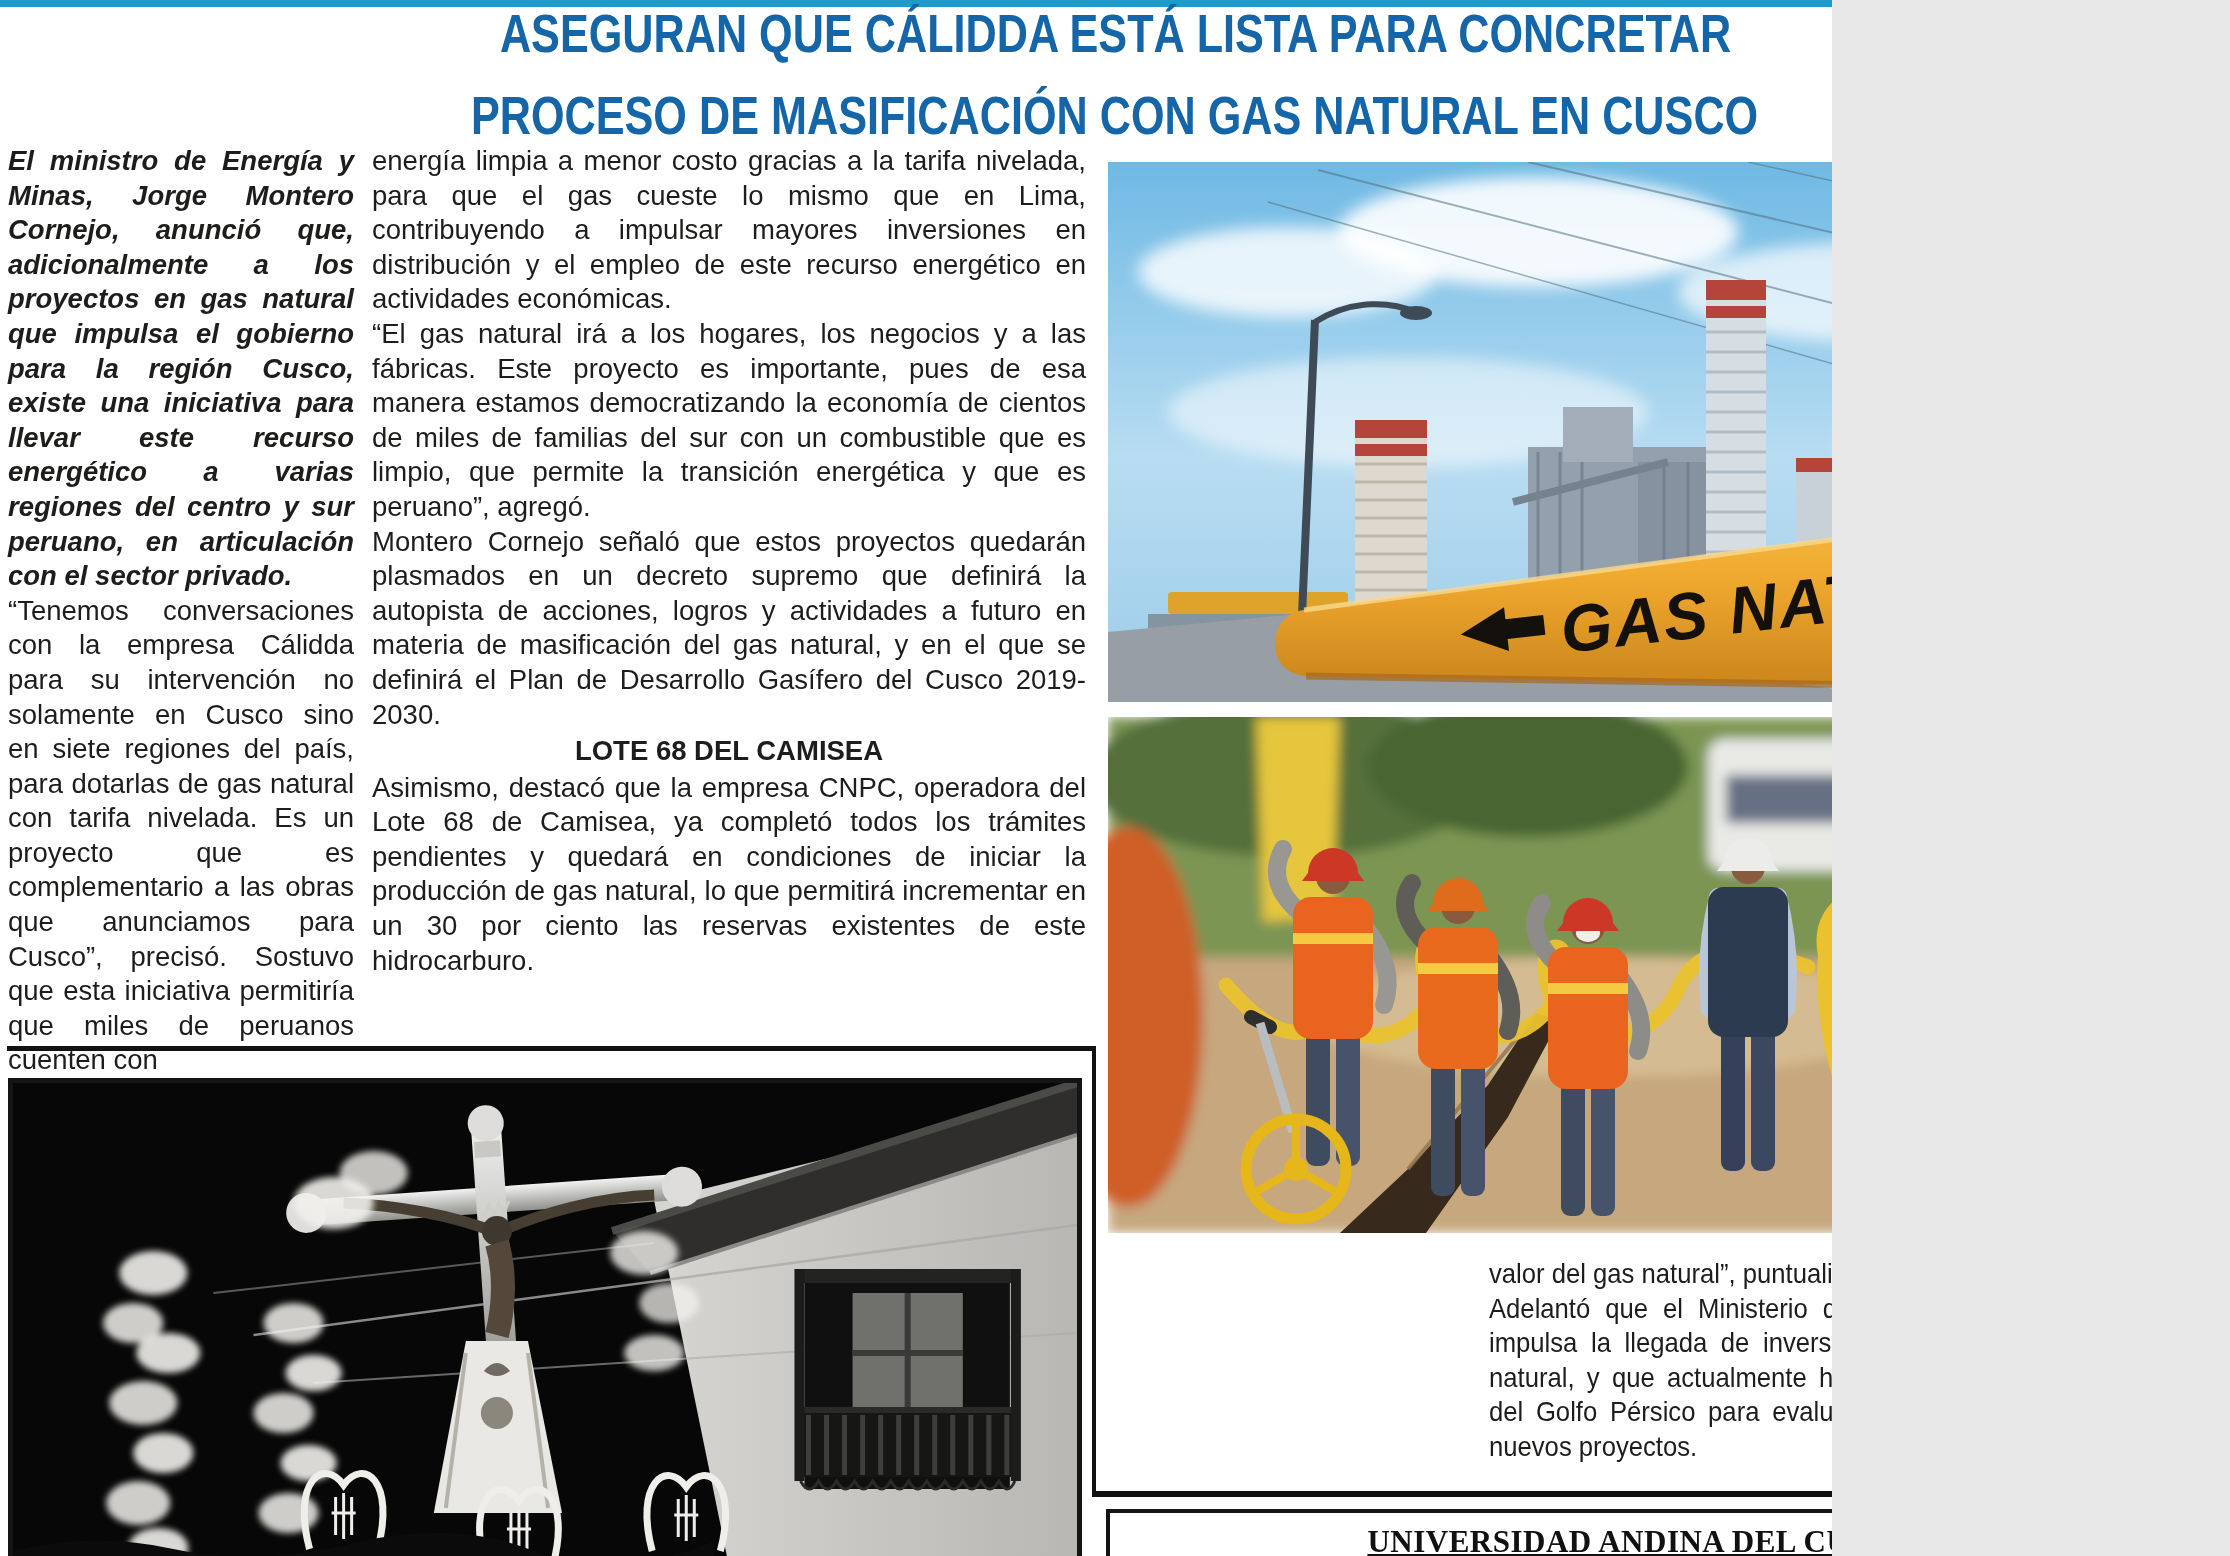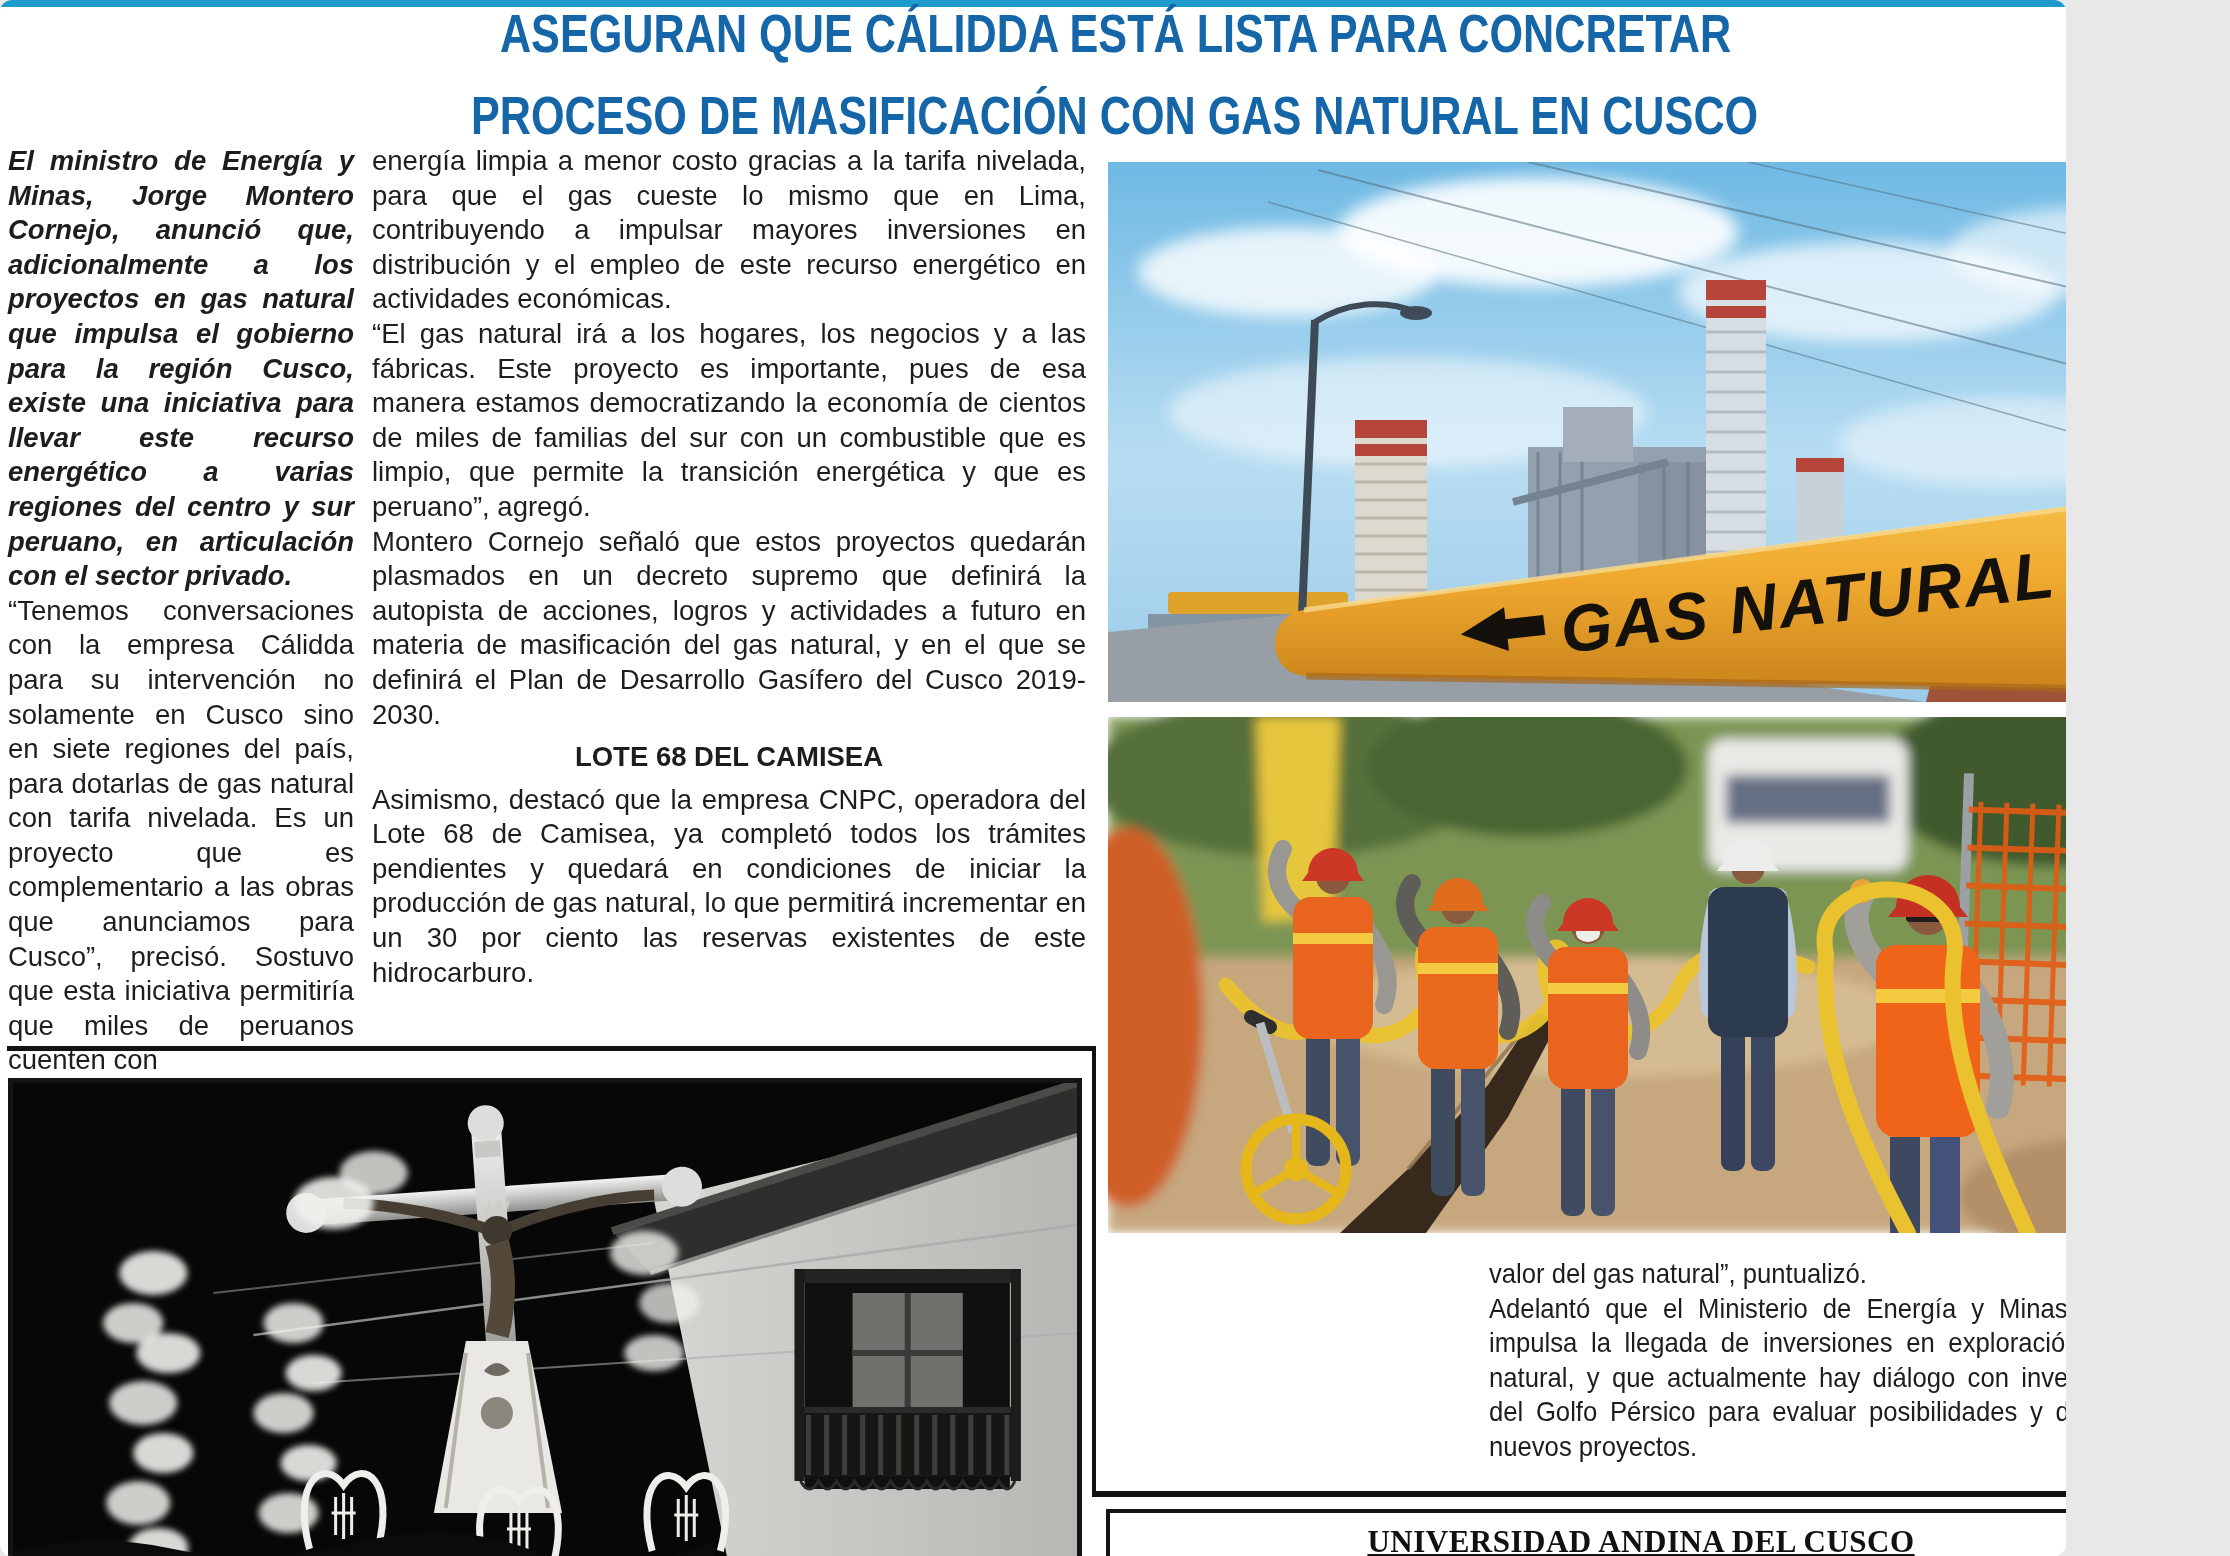--- a/index.html
+++ b/index.html
@@ -1,28 +1,28 @@
 <!DOCTYPE html>
 <html><head>
 <meta charset="utf-8">
 <style>
   html,body{margin:0;padding:0;background:#e8e8e8;}
-  .page{position:relative;width:2066px;height:1556px;background:#ffffff;overflow:hidden;
-        font-family:"Liberation Sans","DejaVu Sans",sans-serif;color:#1d1d1b;border-radius:12px;}
+  .page{position:relative;width:1832px;height:1556px;background:#ffffff;overflow:hidden;
+        font-family:"Liberation Sans","DejaVu Sans",sans-serif;color:#1d1d1b;}
   .topbar{position:absolute;left:0;top:0;width:2230px;height:7px;background:#1d9bca;}
   .headline{position:absolute;left:0;top:-8px;width:2230px;text-align:center;
             font-weight:bold;color:#1566a8;}
   .hl-line{font-size:54px;line-height:82px;white-space:nowrap;}
   .hl-line>span{display:inline-block;transform:scaleX(0.80);transform-origin:center;}
   .body-text{font-size:27.5px;line-height:34.6px;text-align:justify;}
   .body-text p{margin:0;}
   .col-left{position:absolute;left:8px;top:144px;width:346px;}
   .lead{font-weight:bold;font-style:italic;}
   .col-mid{position:absolute;left:372px;top:144px;width:714px;}
-  .subhead{font-size:27.5px;line-height:34.6px;font-weight:bold;text-align:center;margin:8px;}
+  .subhead{font-size:27.5px;line-height:34.6px;font-weight:bold;text-align:center;margin:2px;}
   .photo{position:absolute;display:block;}
   .photo svg{display:block;width:100%;height:100%;}
   .photo-plant{left:1108px;top:162px;width:1068px;height:540px;}
   .photo-workers{left:1108px;top:717px;width:1068px;height:516px;}
   .rule-h-left{position:absolute;left:7px;top:1046px;width:1089px;height:5px;background:#121212;}
   .rule-v{position:absolute;left:1092px;top:1046px;width:4px;height:449px;background:#121212;}
   .photo-frame{position:absolute;left:8px;top:1078px;width:1074px;height:500px;
                border:5px solid #141414;box-sizing:border-box;background:#000;}
   .photo-frame svg{display:block;width:100%;height:100%;}
   .col-ba{position:absolute;left:1116px;top:1256px;width:354px;}

